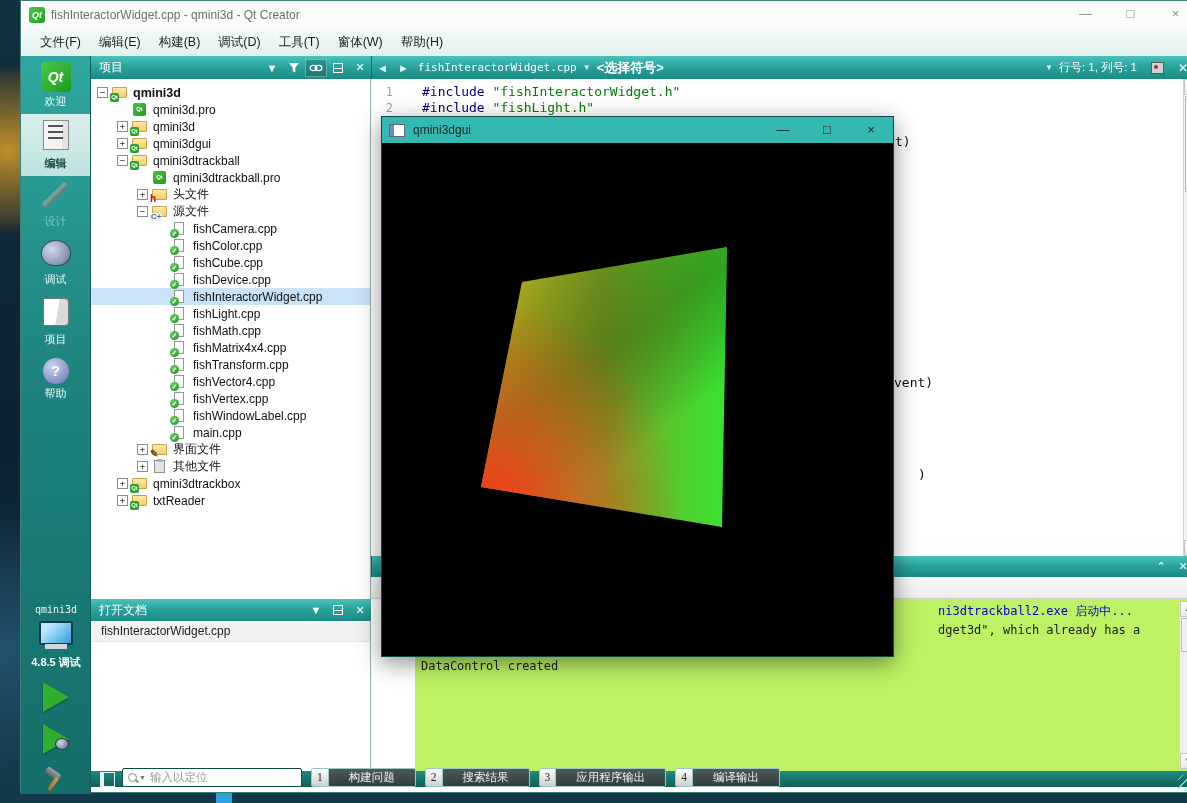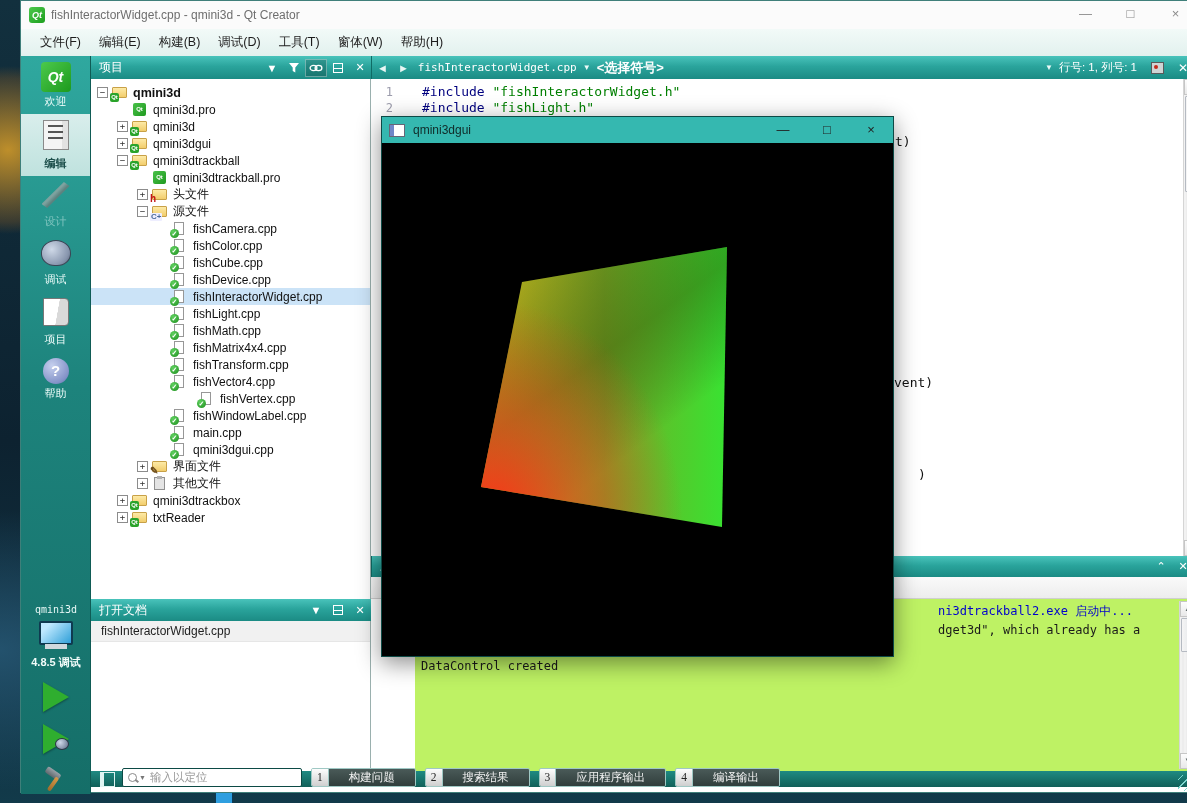--- a/index.html
+++ b/index.html
@@ -341,21 +341,21 @@
           <span class="tlabel">fishTransform.cpp</span>
         </div>
         <div class="trow" style="padding-left: 66px;">
           <span class="tspacer"></span>
           <span class="ticon">
             <span class="if-doc"></span>
             <span class="if-check">✓</span>
           </span>
           <span class="tlabel">fishVector4.cpp</span>
         </div>
-        <div class="trow" style="padding-left: 93px;">
+        <div class="trow" style="padding-left: 66px;">
           <span class="tspacer"></span>
           <span class="ticon">
             <span class="if-doc"></span>
             <span class="if-check">✓</span>
           </span>
           <span class="tlabel">fishVertex.cpp</span>
         </div>
         <div class="trow" style="padding-left: 66px;">
           <span class="tspacer"></span>
           <span class="ticon">
@@ -364,28 +364,20 @@
           </span>
           <span class="tlabel">fishWindowLabel.cpp</span>
         </div>
         <div class="trow" style="padding-left: 66px;">
           <span class="tspacer"></span>
           <span class="ticon">
             <span class="if-doc"></span>
             <span class="if-check">✓</span>
           </span>
           <span class="tlabel">main.cpp</span>
-        </div>
-        <div class="trow" style="padding-left: 66px;">
-          <span class="tspacer"></span>
-          <span class="ticon">
-            <span class="if-doc"></span>
-            <span class="if-check">✓</span>
-          </span>
-          <span class="tlabel">qmini3dgui.cpp</span>
         </div>
         <div class="trow" style="padding-left: 46px;">
           <span class="texp">+</span>
           <span class="ticon">
             <span class="if-folder"></span>
             <span class="if-badge badge-brush">✎</span>
           </span>
           <span class="tlabel">界面文件</span>
         </div>
         <div class="trow" style="padding-left: 46px;">

